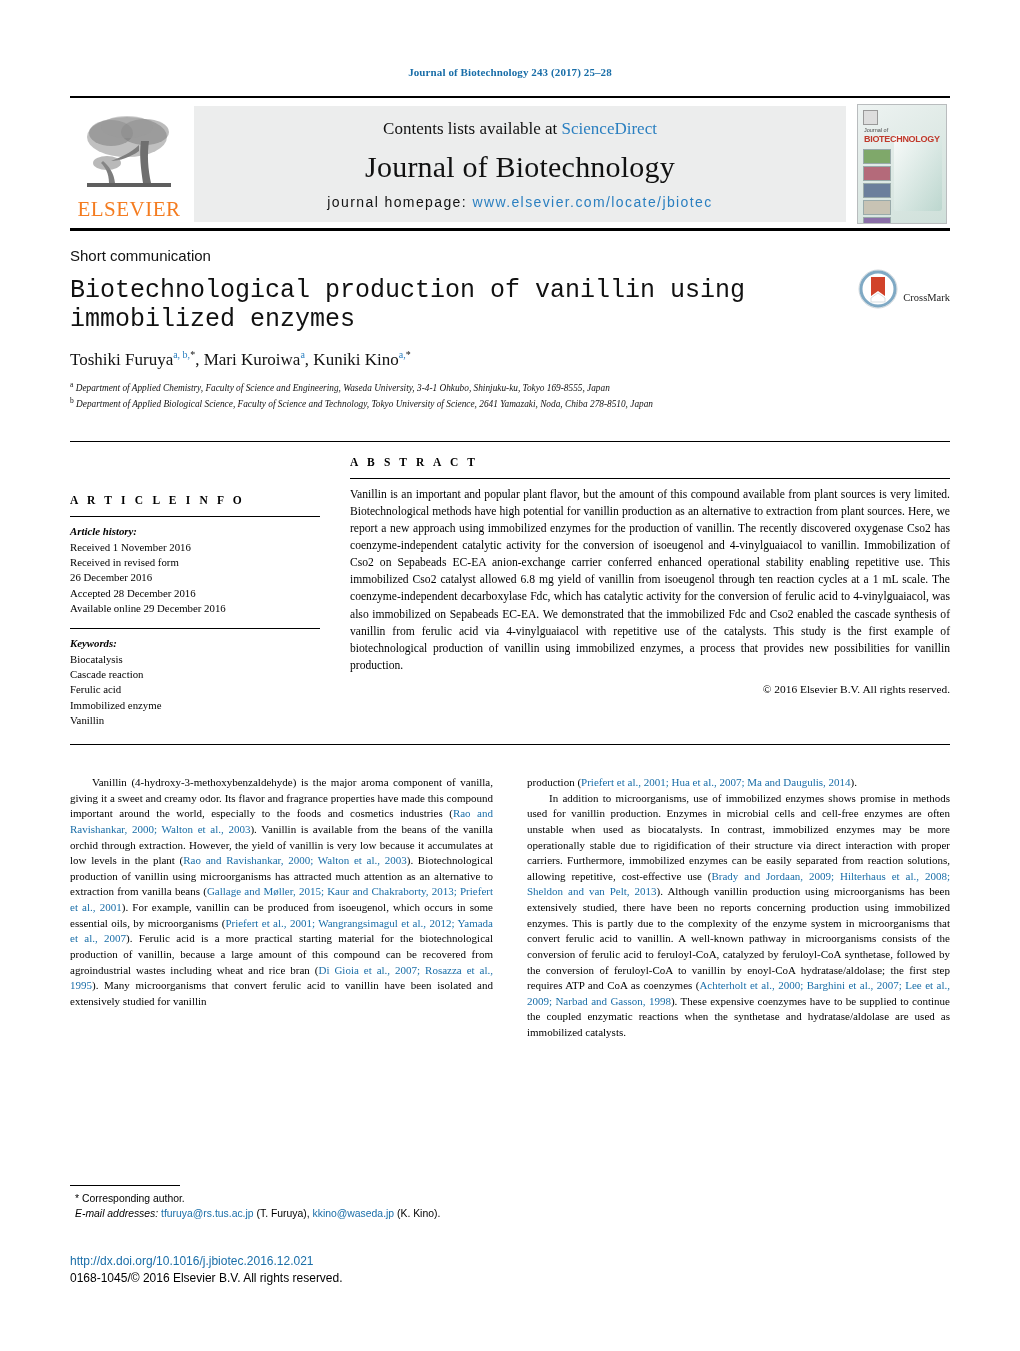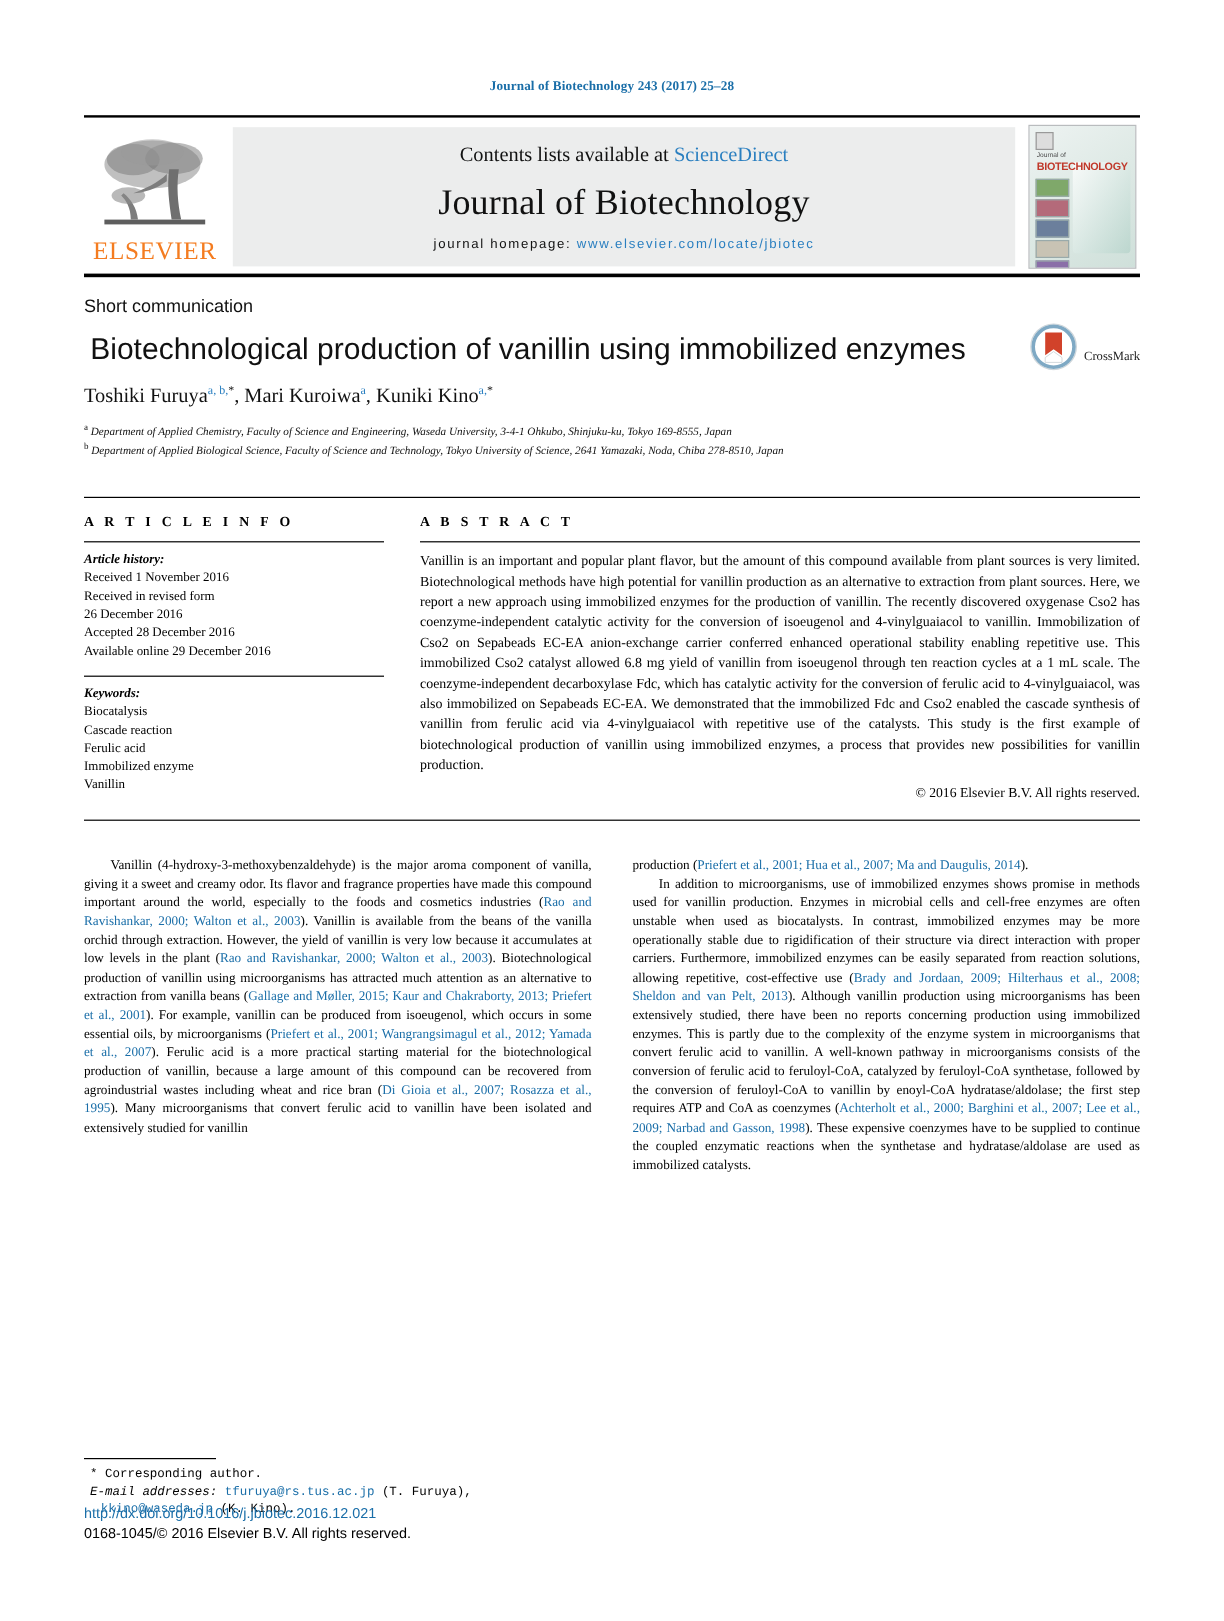--- a/index.html
+++ b/index.html
@@ -83,21 +83,21 @@
     color: #111;
   }
   .contents-line .sd { color: #2a7fc0; }
   .journal-name {
     font-size: 30px;
     font-family: "Liberation Serif", serif;
     color: #111;
     letter-spacing: 0.2px;
   }
   .homepage-line {
-    font-size: 11px;
+    font-size: 14px;
     font-family: "Liberation Sans", sans-serif;
     letter-spacing: 1.4px;
     color: #111;
   }
   .homepage-line .url { color: #2a7fc0; }
   .cover-thumb {
     flex: 0 0 96px;
     width: 96px;
     display: flex;
     align-items: center;
@@ -133,26 +133,25 @@
   
   .artwrap { margin: 0 70px; position: relative; }
   .art-type {
     font-size: 15px;
     font-family: "Liberation Sans", sans-serif;
     margin-top: 16px;
     color: #111;
   }
   .art-title {
     font-size: 25px;
-    font-family: Liberation Sans, sans-serif;
+    font-family: Liberation Mono, monospace;
     margin-top: 13px;
     line-height: 1.15;
     max-width: 740px;
     color: #111;
-    text-align: center;
   }
   .authors {
     font-size: 17px;
     font-family: "Liberation Serif", serif;
     margin-top: 14px;
     color: #111;
   }
   .authors sup { font-size: 10px; color:#2a7fc0; }
   .authors sup .star { color:#111; }
   .affil {
@@ -177,21 +176,21 @@
   .cm-label { font-size: 10.5px; font-family:"Liberation Serif",serif; color:#222;margin-top:16px; }
 
   
   .band {
     margin: 30px 70px 0 70px;
     border-top: 1.6px solid #000;
     border-bottom: 1.6px solid #000;
     display: flex;
     padding: 14px 0 16px 0;
   }
-  .col-info { flex: 0 0 250px; padding-right: 30px; }
+  .col-info { flex: 0 0 250px; padding-right: 30px; margin-top: 38px; }
   .col-abs  { flex: 1 1 auto; }
 
   .sect-head {
     font-size: 11.5px;
     font-weight: bold;
     letter-spacing: 3.2px;
     font-family: "Liberation Serif", serif;
     margin-bottom: 10px;
   }
   .rule { border-top: 1px solid #000; margin: 0 0 7px 0; }
@@ -219,25 +218,25 @@
   }
   .bcol { flex: 1 1 0; }
   .bcol p { margin: 0; text-indent: 22px; }
   .bcol p.noindent { text-indent: 0; }
   .ref { color: #1a6ea8; }
 
   
   .footnote {
     position: absolute;
     left: 70px;
-    top: 1215px;
+    top: 1185px;
     width: 420px;
     font-size: 10.4px;
     line-height: 1.4;
-    font-family: Liberation Mono, monospace;
+    font-family: Liberation Sans, sans-serif;
   }
   .footnote .fn-rule { border-top: 1px solid #000; width: 110px; margin-bottom: 6px; }
   .fn-ind { padding-left: 14px; text-indent: -9px; }
   .fn-em { font-style: italic; }
   .doi-block {
     position: absolute;
     left: 70px;
     top: 1253px;
     font-size: 12px;
     line-height: 1.45;

